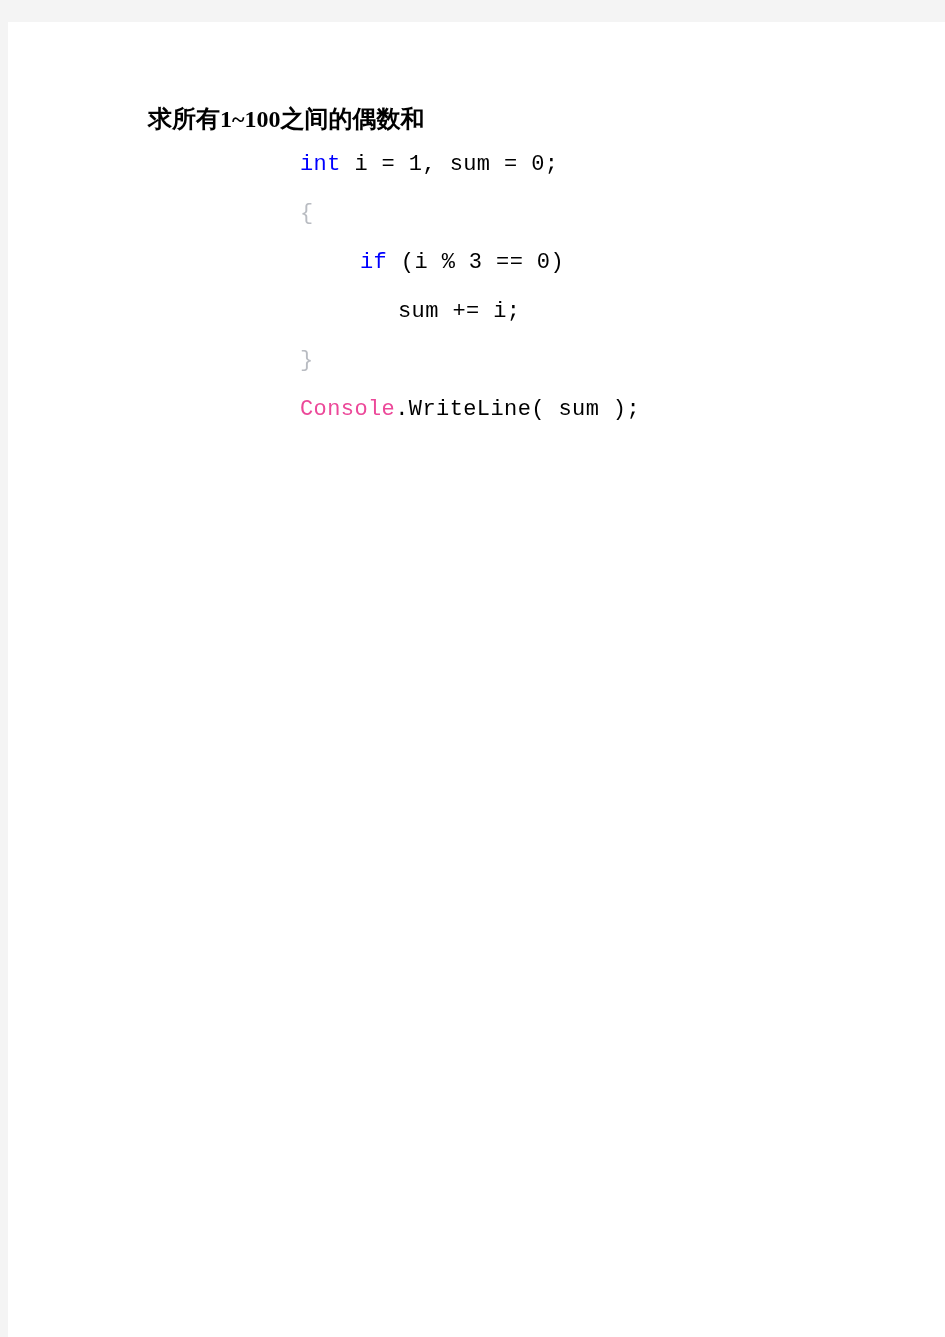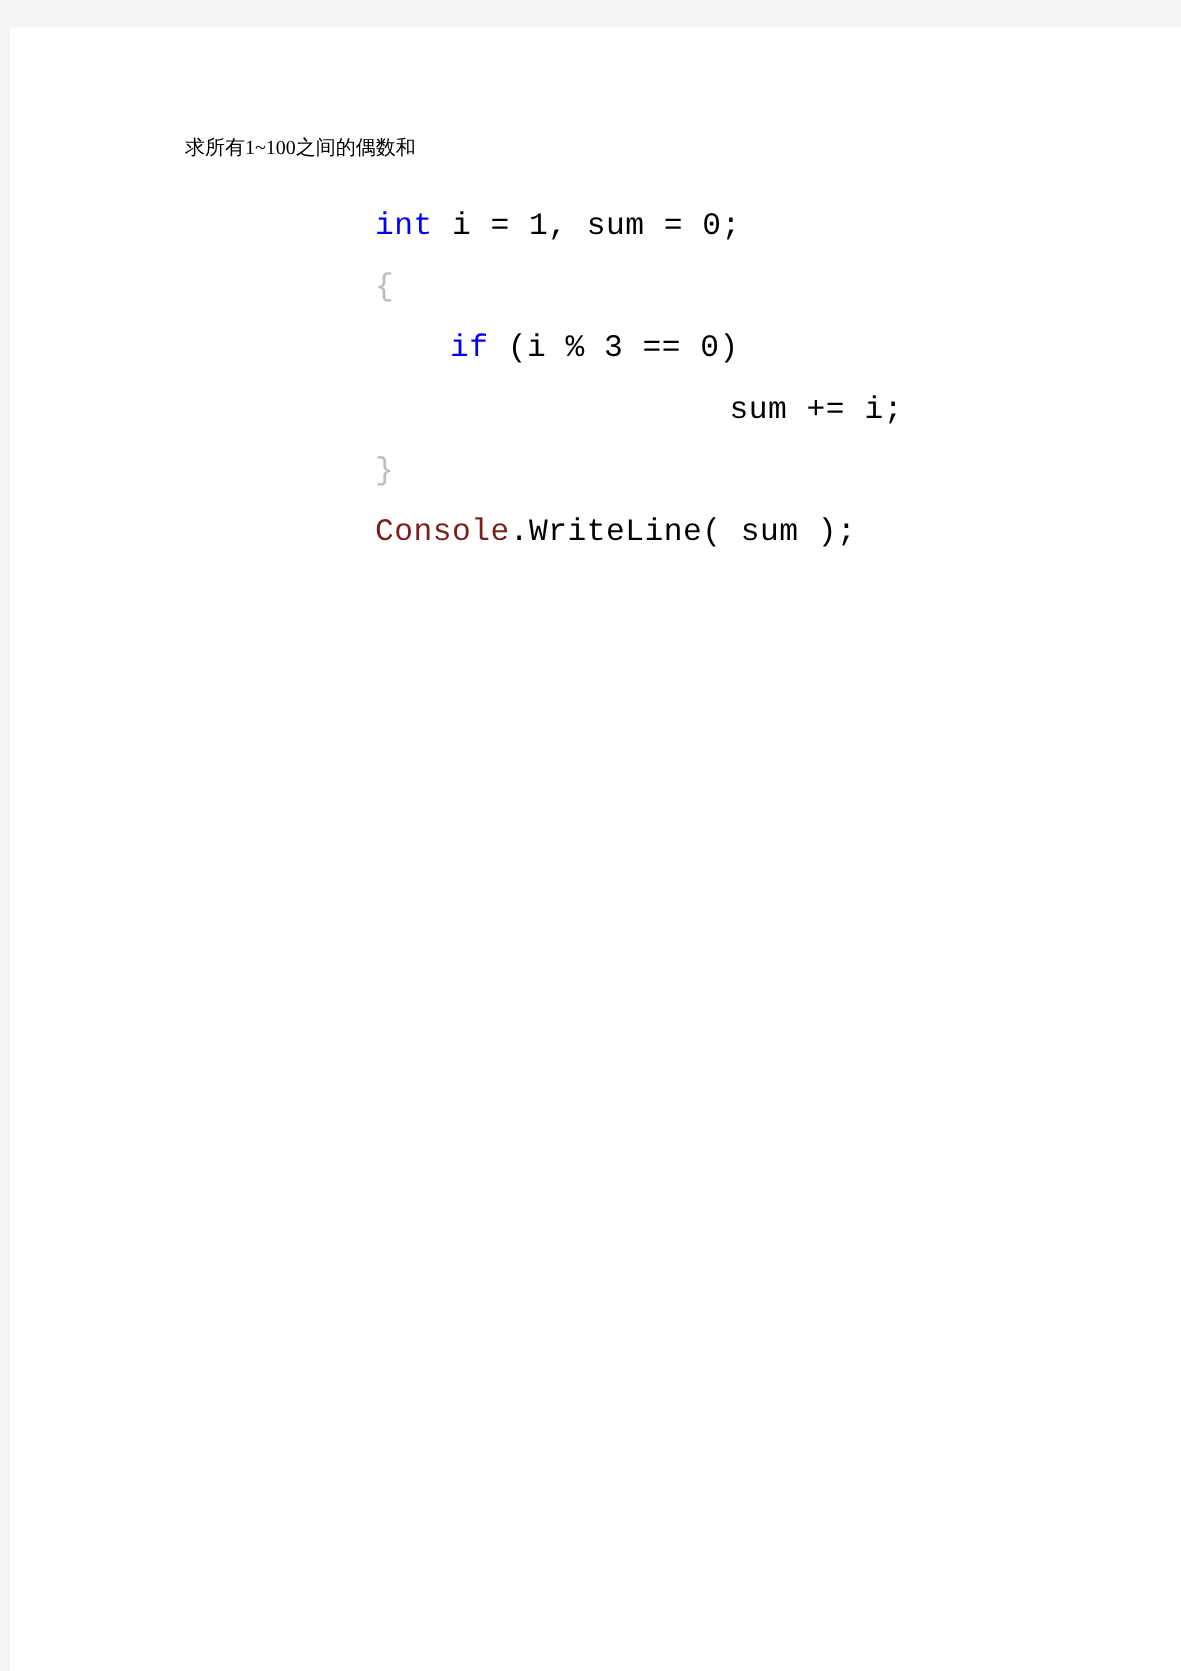--- a/index.html
+++ b/index.html
@@ -25,52 +25,52 @@
 
   #content {
     position: absolute;
     left: 140px;
     top: 82px;
     width: 760px;
   }
 
   .doc-title {
     font-family: "Liberation Serif", "DejaVu Serif", serif;
-    font-size: 16px;
+    font-size: 24px;
     line-height: 30px;
     color: #000000;
     white-space: pre;
-    margin: 0 0 22px 0;
+    margin: 0 0 6px 0;
     padding-left: 0px;
-    font-weight: normal;
+    font-weight: bold;
   }
 
   .code-block {
     font-family: "Liberation Mono", "DejaVu Sans Mono", monospace;
-    font-size: 25px;
+    font-size: 22px;
   }
 
   .code-line {
     white-space: pre;
     height: 49px;
     line-height: 49px;
     color: #000000;
     letter-spacing: 0.4px;
   }
 
   .kw      { color: #0000ff; }
-  .cls     { color: #7f1d1d; }
+  .cls     { color: #ec4899; }
   .brace   { color: #b9bcc2; }
   .plain   { color: #000000; }
 
   
   .ind-0 { padding-left: 0px;   }
   .ind-1 { padding-left: 152px; }
   .ind-2 { padding-left: 212px; }
-  .ind-3 { padding-left: 250px; text-align: center; }
+  .ind-3 { padding-left: 250px; }
 </style>
 </head>
 <body>
 
 <div id="page">
   <div id="content">
 
     <p class="doc-title">求所有1~100之间的偶数和</p>
 
     <div class="code-block" id="code-block">

